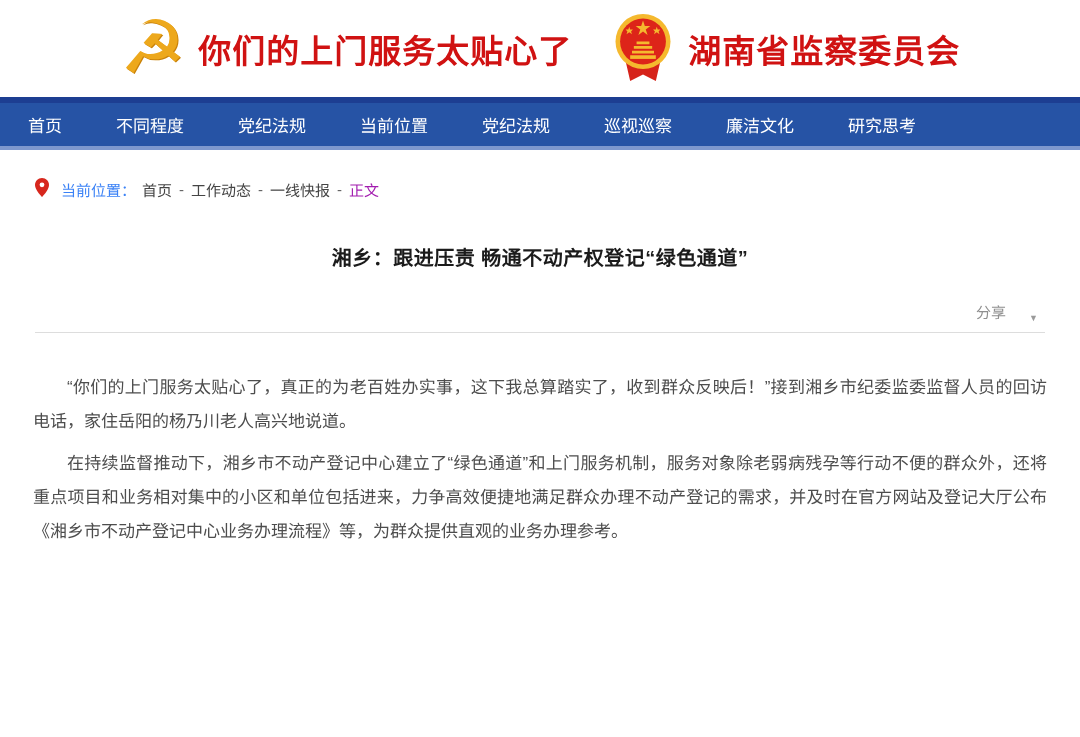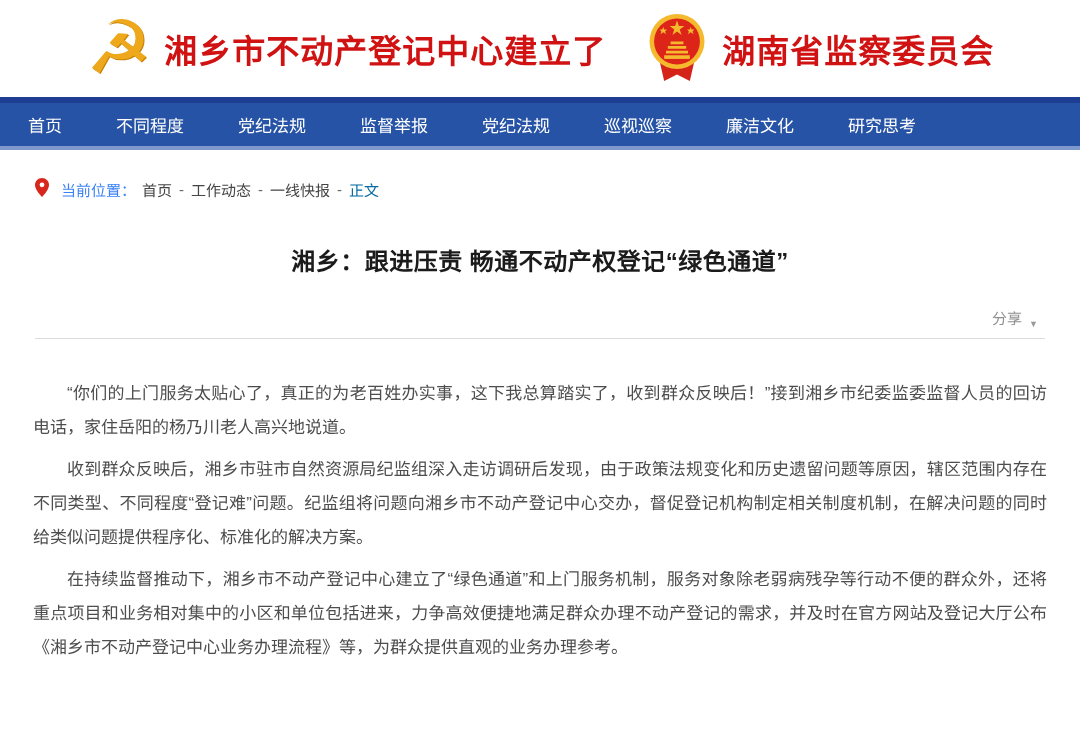--- a/index.html
+++ b/index.html
@@ -69,39 +69,39 @@
     padding-left: 35px;
     margin-top: 28px;
     height: 22px;
     font-size: 15px;
     color: #555555;
   }
   .pin-icon { margin-right: 12px; flex: 0 0 auto; }
   .crumb-prefix { color: #3b82f6; margin-right: 6px; }
   .crumb-link { color: #454545; text-decoration: none; cursor: pointer; }
   .crumb-sep { color: #666666; margin: 0 7px; }
-  .crumb-current { color: #0369a1; }
+  .crumb-current { color: #a21caf; }
 
   
   .article-title {
     margin-top: 42px;
     text-align: center;
-    font-size: 24px;
+    font-size: 20px;
     font-weight: 700;
     color: #1b1b1b;
     letter-spacing: 0.5px;
   }
   .share-row {
     margin-top: 30px;
     padding-right: 42px;
     text-align: right;
     color: #8f8f8f;
     font-size: 15px;
   }
-  .share-btn { cursor: pointer; display: inline-flex; align-items: flex-end; gap: 7px; }
+  .share-btn { cursor: pointer; display: inline-flex; align-items: flex-end; gap: 23px; }
   .share-arrow { font-size: 9px; color: #9a9a9a; transform: translateY(1px); }
   .title-divider {
     border: none;
     border-top: 1px solid #dddddd;
     margin: 10px 35px 0 35px;
   }
   .article-body {
     padding: 38px 33px 0 33px;
     font-size: 17px;
     line-height: 2;
@@ -112,21 +112,21 @@
     text-indent: 2em;
     margin: 0 0 8px 0;
   }
 </style>
 </head>
 <body>
 
 <header class="site-header">
   <div class="org">
     <span class="party-emblem">☭</span>
-    <div class="org-name">湘乡市不动产登记中心建立了</div>
+    <div class="org-name">你们的上门服务太贴心了</div>
   </div>
   <div class="org">
     <span class="national-emblem">
       <svg width="66" height="72" viewBox="0 0 72 78" aria-hidden="true">
         <path d="M16 50 L22 76 L36 69 L50 76 L56 50 Z" fill="#d6231a"></path>
         <circle cx="36" cy="33" r="30" fill="#f5b92e"></circle>
         <circle cx="36" cy="33" r="25" fill="#dd2419"></circle>
         <polygon points="36,10 38,16 44,16 39,20 41,26 36,22 31,26 33,20 28,16 34,16" fill="#f5b92e"></polygon>
         <polygon points="21,17 22,20 25,20 23,22 24,25 21,23 18,25 19,22 17,20 20,20" fill="#f5b92e"></polygon>
         <polygon points="51,17 52,20 55,20 53,22 54,25 51,23 48,25 49,22 47,20 50,20" fill="#f5b92e"></polygon>
@@ -135,21 +135,21 @@
       </svg>
     </span>
     <div class="org-name">湖南省监察委员会</div>
   </div>
 </header>
 
 <nav class="main-nav">
   <a class="nav-item">首页</a>
   <a class="nav-item">不同程度</a>
   <a class="nav-item">党纪法规</a>
-  <a class="nav-item">监督举报</a>
+  <a class="nav-item">当前位置</a>
   <a class="nav-item">党纪法规</a>
   <a class="nav-item">巡视巡察</a>
   <a class="nav-item">廉洁文化</a>
   <a class="nav-item">研究思考</a>
 </nav>
 
 <div class="breadcrumb-row">
   <span class="pin-icon">
     <svg width="14" height="19" viewBox="0 0 14 19" aria-hidden="true">
       <path d="M7 0 C3.1 0 0 3.1 0 7 C0 12 7 19 7 19 C7 19 14 12 14 7 C14 3.1 10.9 0 7 0 Z" fill="#d7271d"></path>
@@ -173,16 +173,15 @@
     <span class="share-btn">
       <span>分享</span>
       <span class="share-arrow">▼</span>
     </span>
   </div>
 
   <hr class="title-divider">
 
   <div class="article-body">
     <p>“你们的上门服务太贴心了，真正的为老百姓办实事，这下我总算踏实了，收到群众反映后！”接到湘乡市纪委监委监督人员的回访电话，家住岳阳的杨乃川老人高兴地说道。</p>
-    <p>收到群众反映后，湘乡市驻市自然资源局纪监组深入走访调研后发现，由于政策法规变化和历史遗留问题等原因，辖区范围内存在不同类型、不同程度“登记难”问题。纪监组将问题向湘乡市不动产登记中心交办，督促登记机构制定相关制度机制，在解决问题的同时给类似问题提供程序化、标准化的解决方案。</p>
     <p>在持续监督推动下，湘乡市不动产登记中心建立了“绿色通道”和上门服务机制，服务对象除老弱病残孕等行动不便的群众外，还将重点项目和业务相对集中的小区和单位包括进来，力争高效便捷地满足群众办理不动产登记的需求，并及时在官方网站及登记大厅公布《湘乡市不动产登记中心业务办理流程》等，为群众提供直观的业务办理参考。</p>
   </div>
 </main>
 
 </body></html>

